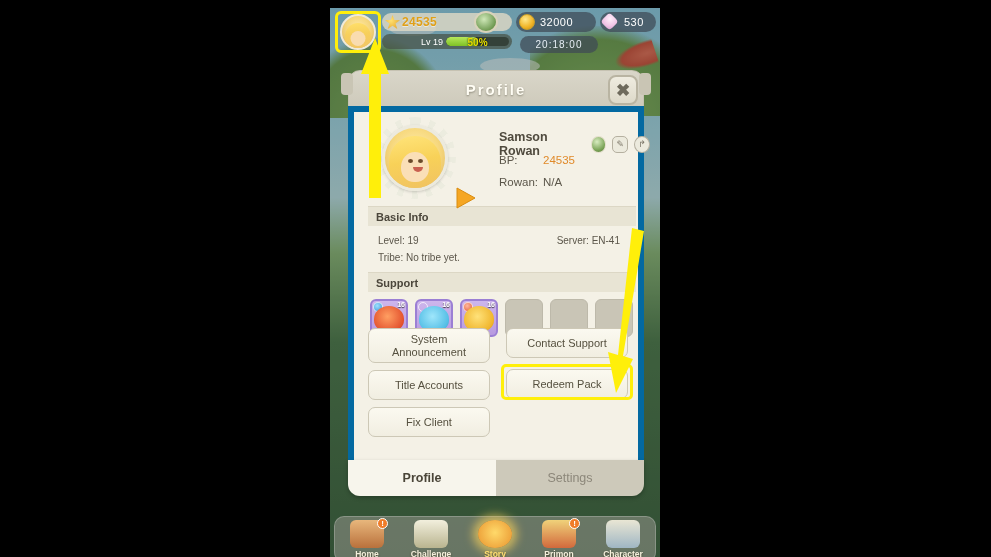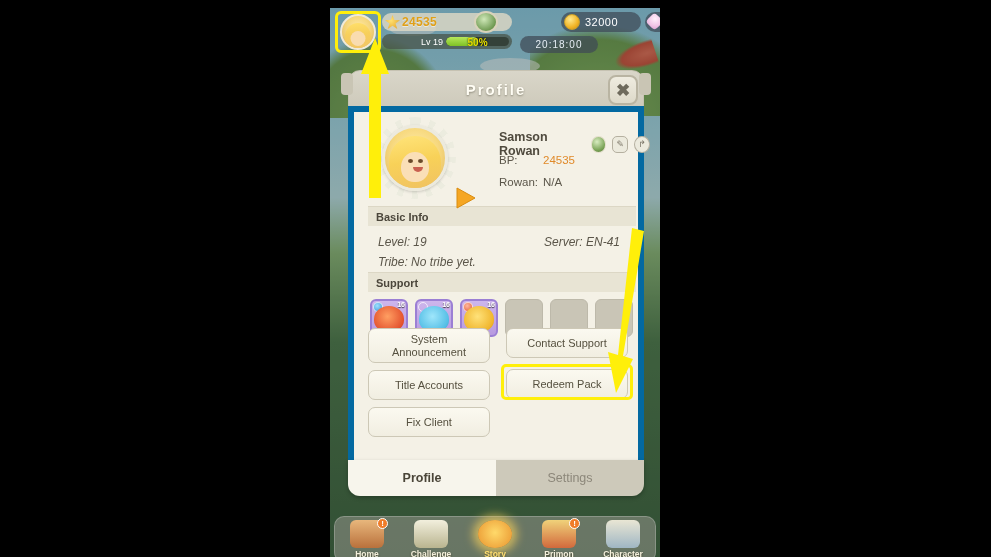--- a/index.html
+++ b/index.html
@@ -100,21 +100,21 @@
     background: linear-gradient(180deg, #b6e85a, #7fc125);
     border-radius: 5px;
   }
   .hud-lv-pct {
     position: absolute; left: 50%; top: 50%; transform: translate(-50%,-50%);
     font-size: 10px; color: #e8e000; font-weight: bold; text-shadow: 0 0 2px #000;
   }
   .hud-res {
     position: absolute; height: 20px; border-radius: 10px;
     background: rgba(62,74,86,.72);
-    display: flex; align-items: center; padding: 0 10px 0 24px; margin-left: 45px;
+    display: flex; align-items: center; padding: 0 10px 0 24px;
   }
   .hud-res .val { font-size: 11px; color: #fff; letter-spacing: .5px; }
   .res-gold { left: 186px; top: 4px; width: 80px; }
   .res-gem  { left: 270px; top: 4px; width: 56px; }
   .res-icon {
     position: absolute; left: 3px; top: 2px; width: 16px; height: 16px; border-radius: 50%;
   }
   .icon-gold { background: radial-gradient(circle at 38% 32%, #ffe88a, #f0b426 60%, #c98a12); border: 1px solid #caa02a; }
   .icon-gem  { background: radial-gradient(circle at 38% 32%, #fff0fb, #f0c4e6 60%, #d49ccd); border-radius: 4px; transform: rotate(45deg); top: 3px; width: 13px; height: 13px;}
   .hud-timer {
@@ -215,21 +215,21 @@
   .sec-wrap { position: absolute; left: 14px; width: 268px; }
   .sec-head {
     height: 20px; background: #e8e4d4;
     display: flex; align-items: center; padding-left: 8px;
     border-top: 1px solid #dcd7c5;
   }
   .sec-head span { font-size: 11px; color: #4b463b; font-weight: bold; }
   .basic-info { top: 94px; }
   .info-rows { padding: 6px 0 4px 0; }
   .info-row { display: flex; padding: 3px 0 3px 10px; }
-  .info-cell { font-size: 12px; color: #5b564a; font-style: italic; }
+  .info-cell { font-size: 10px; color: #5b564a; }
   .info-cell.right { margin-left: auto; margin-right: 16px; }
 
   
   .lineup { top: 160px; }
   .lineup-slots { display: flex; gap: 7px; padding: 7px 0 4px 2px; }
   .slot {
     width: 38px; height: 38px; border-radius: 6px;
     background: #c9c5b6; border: 1px solid #bdb9aa;
   }
   .slot.filled {

